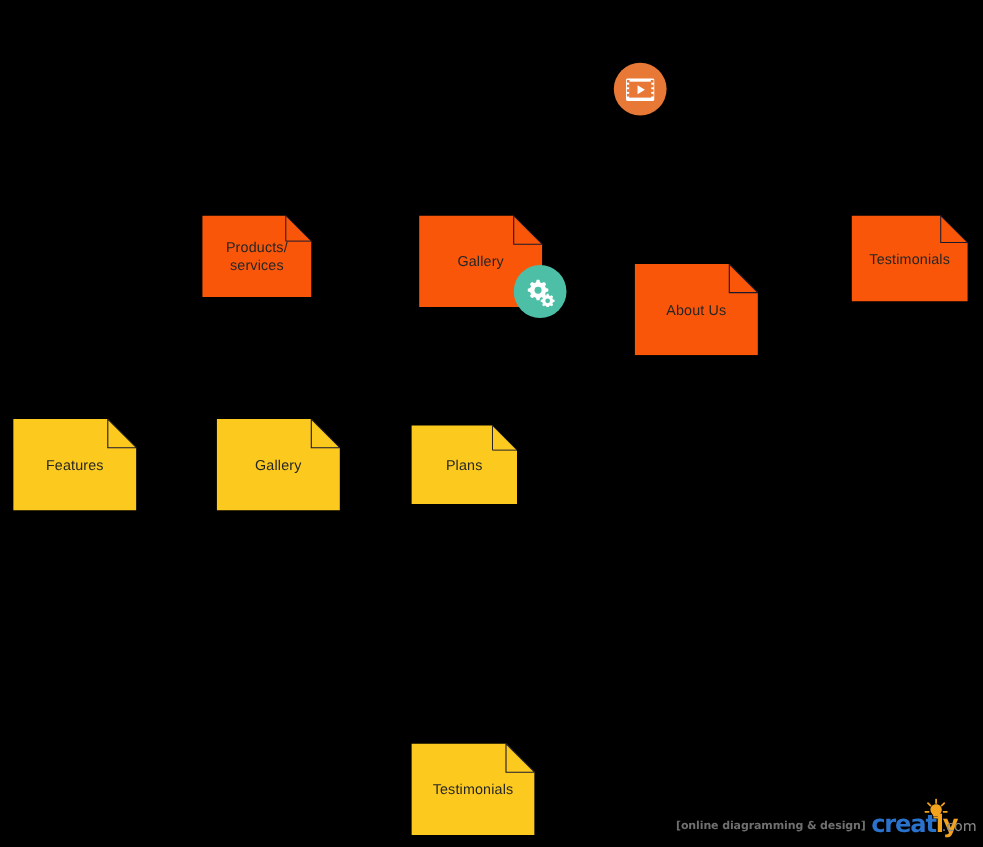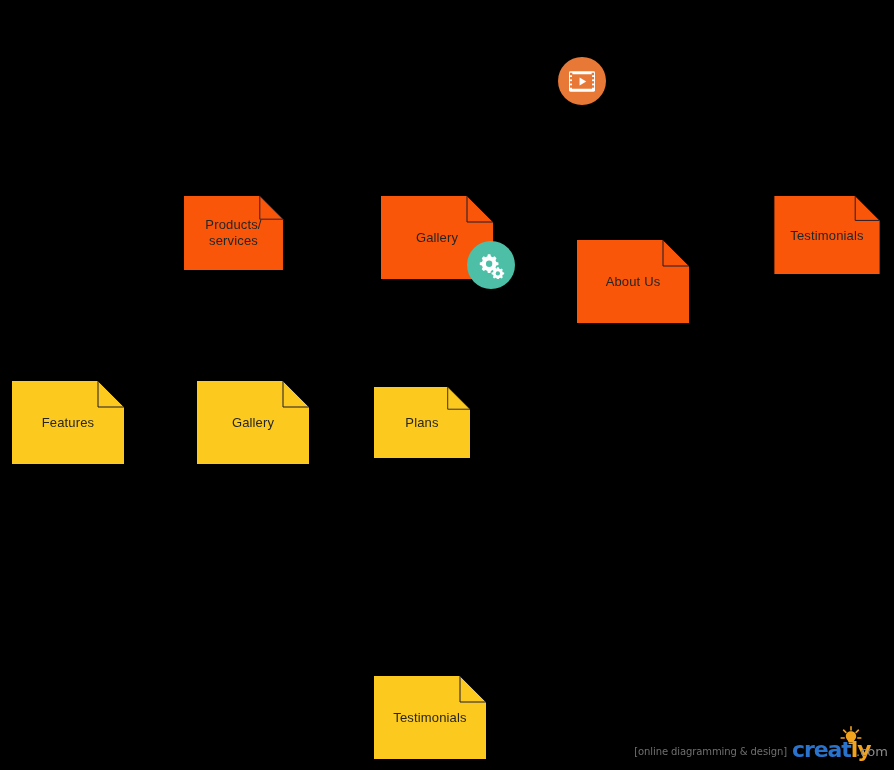--- a/index.html
+++ b/index.html
@@ -76,20 +76,21 @@
     align-items: flex-end;
     height: 40px;
   }
   #wm-text {
     color: #6f6f6f;
     font-size: 10px;
     letter-spacing: -0.1px;
     white-space: nowrap;
     padding-bottom: 9px;
     font-family: "DejaVu Sans", sans-serif;
+    font-weight: bold;
   }
   #wm-logo {
     position: relative;
     width: 96px;
     height: 40px;
     margin-left: 5px;
   }
   #wm-logo .logo-word {
     position: absolute;
     left: 0;

